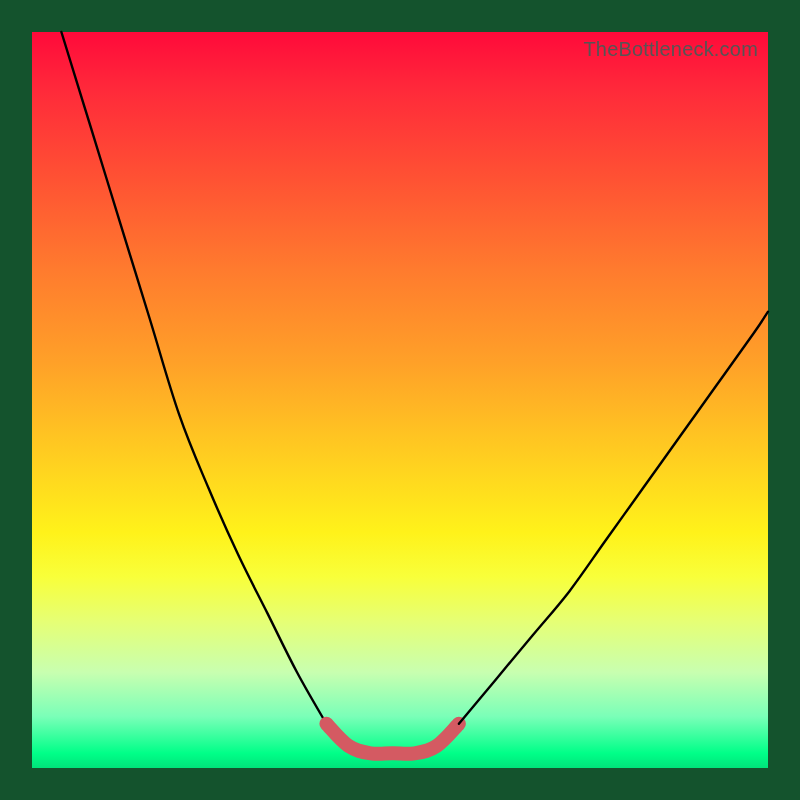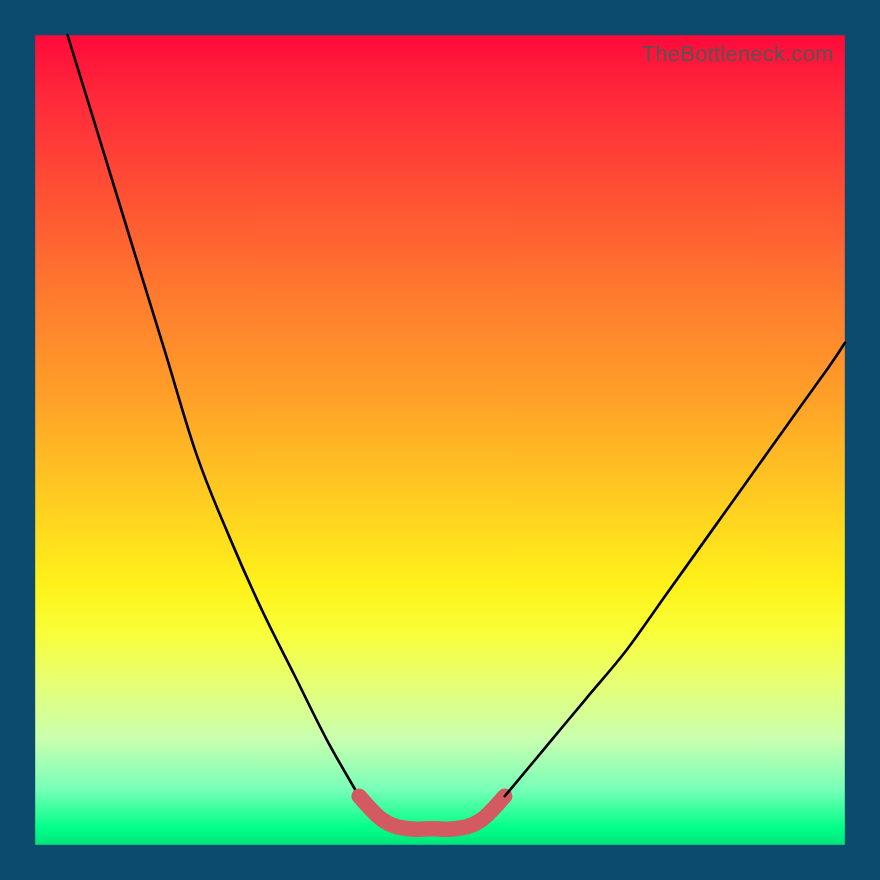--- a/index.html
+++ b/index.html
@@ -8,21 +8,21 @@
     width: 800px;
     height: 800px;
     overflow: hidden;
     background: #000;
     font-family: Arial, Helvetica, sans-serif;
   }
   .frame {
     position: relative;
     width: 800px;
     height: 800px;
-    background: #0c4a6e;
+    background: #14532d;
   }
   .plot-area {
     position: absolute;
     left: 32px;
     top: 32px;
     width: 736px;
     height: 736px;
     background: linear-gradient(
       to bottom,
       #ff0a3a 0%,

